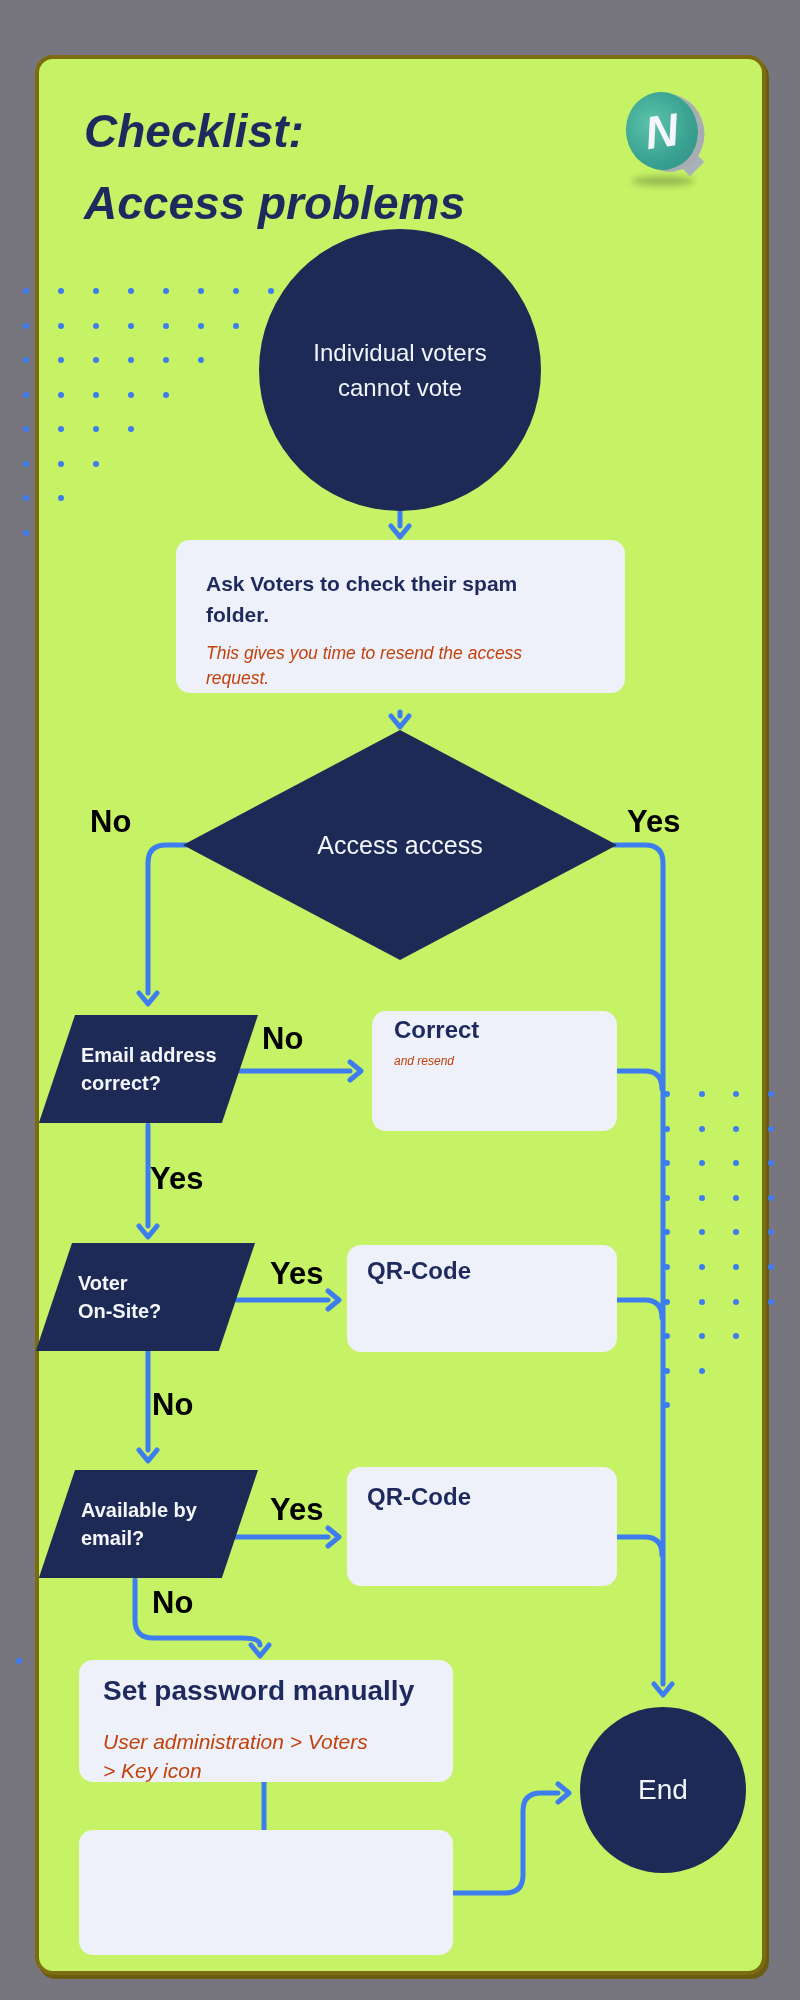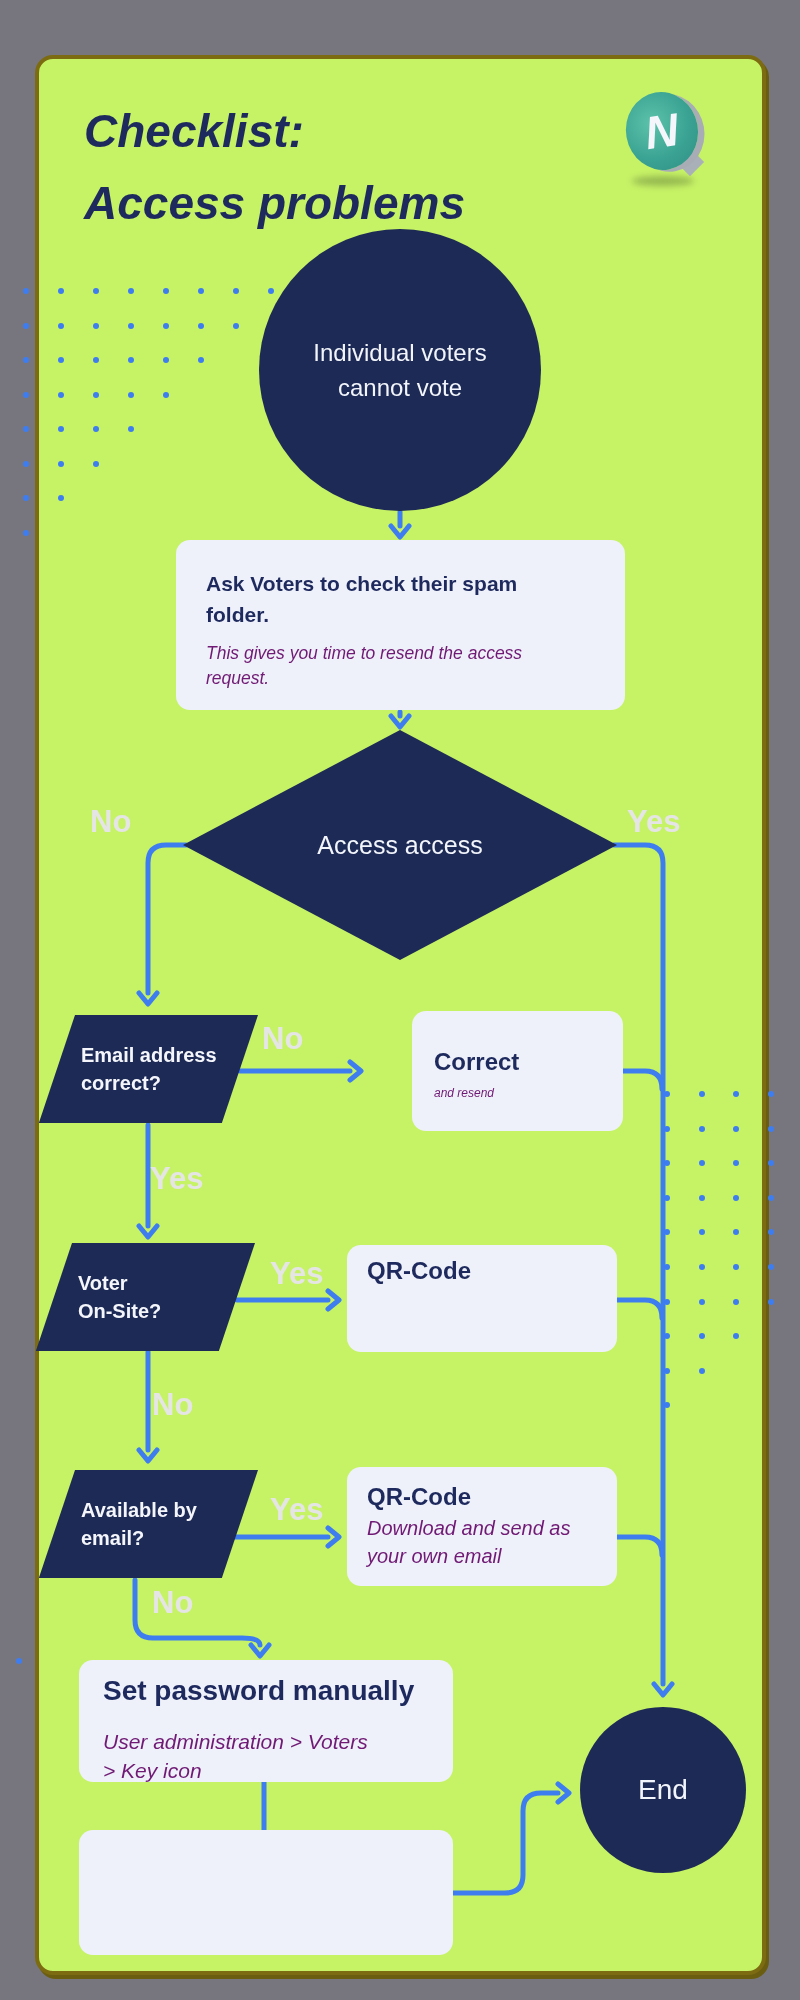--- a/index.html
+++ b/index.html
@@ -61,37 +61,37 @@
     color:#f4f6fb;font-weight:bold;font-size:20px;line-height:28px;
     white-space:pre-line;padding-left:24px;
   }
   .p-email{left:75px;top:1015px;}
   .p-voter{left:72px;top:1243px;}
   .p-avail{left:75px;top:1470px;}
   .box{
     background:#eef1f9;border-radius:14px;color:#1e2a5e;
   }
   .box .box-title{font-weight:bold;color:#1e2a5e;}
-  .box .box-sub{font-style:italic;color:#701a75;white-space:pre-line;}
-  .spam-box{left:176px;top:540px;width:449px;height:170px;padding:28px 30px;}
+  .box .box-sub{font-style:italic;color:#c2410c;white-space:pre-line;}
+  .spam-box{left:176px;top:540px;width:449px;height:153px;padding:28px 30px;}
   .spam-box .box-title{font-size:21px;line-height:31px;white-space:pre-line;}
   .spam-box .box-sub{font-size:17.5px;line-height:25px;margin-top:11px;}
-  .correct-box{left:372px;top:1011px;width:211px;height:120px;padding:36px 22px;margin-left:40px;}
+  .correct-box{left:372px;top:1011px;width:245px;height:120px;padding:4px 22px;}
   .correct-box .box-title{font-size:24px;line-height:30px;}
   .correct-box .box-sub{font-size:12px;margin-top:9px;font-style:italic;}
   .qr1-box{left:347px;top:1245px;width:270px;height:107px;padding:9px 20px;}
   .qr2-box{left:347px;top:1467px;width:270px;height:119px;padding:13px 20px;}
   .qr1-box .box-title,.qr2-box .box-title{font-size:24px;line-height:33px;}
   .qr1-box .box-sub,.qr2-box .box-sub{font-size:20px;line-height:28px;margin-top:1px;}
   .setpw-box{left:79px;top:1660px;width:374px;height:122px;padding:13px 24px;}
   .contact-box{left:79px;top:1830px;width:374px;height:125px;padding:15px 24px;}
   .setpw-box .box-title,.contact-box .box-title{font-size:28px;line-height:36px;}
   .setpw-box .box-sub,.contact-box .box-sub{font-size:21px;line-height:29px;margin-top:18px;}
   .branch-label{
-    position:absolute;z-index:3;font-weight:bold;font-size:31px;color:#e5e5e5;line-height:34px;
+    position:absolute;z-index:3;font-weight:bold;font-size:31px;color:#000000;line-height:34px;
   }
   .lbl-diamond-no{left:90px;top:805px;}
   .lbl-diamond-yes{left:627px;top:805px;}
   .lbl-email-no{left:262px;top:1022px;}
   .lbl-email-yes{left:150px;top:1162px;}
   .lbl-voter-yes{left:270px;top:1257px;}
   .lbl-voter-no{left:152px;top:1388px;}
   .lbl-avail-yes{left:270px;top:1493px;}
   .lbl-avail-no{left:152px;top:1586px;}
 </style>
@@ -250,22 +250,20 @@
 
 <div class="node para p-avail">
   <div class="para-inner">Available by
 email?</div>
 </div>
 <div class="branch-label lbl-avail-yes">Yes</div>
 <div class="branch-label lbl-avail-no">No</div>
 
 <div class="node box qr2-box">
   <div class="box-title">QR-Code</div>
-  <div class="box-sub">Download and send as
-your own email</div>
 </div>
 
 <div class="node box setpw-box">
   <div class="box-title">Set password manually</div>
   <div class="box-sub">User administration &gt; Voters
 &gt; Key icon</div>
 </div>
 
 <div class="node box contact-box">
 </div>

